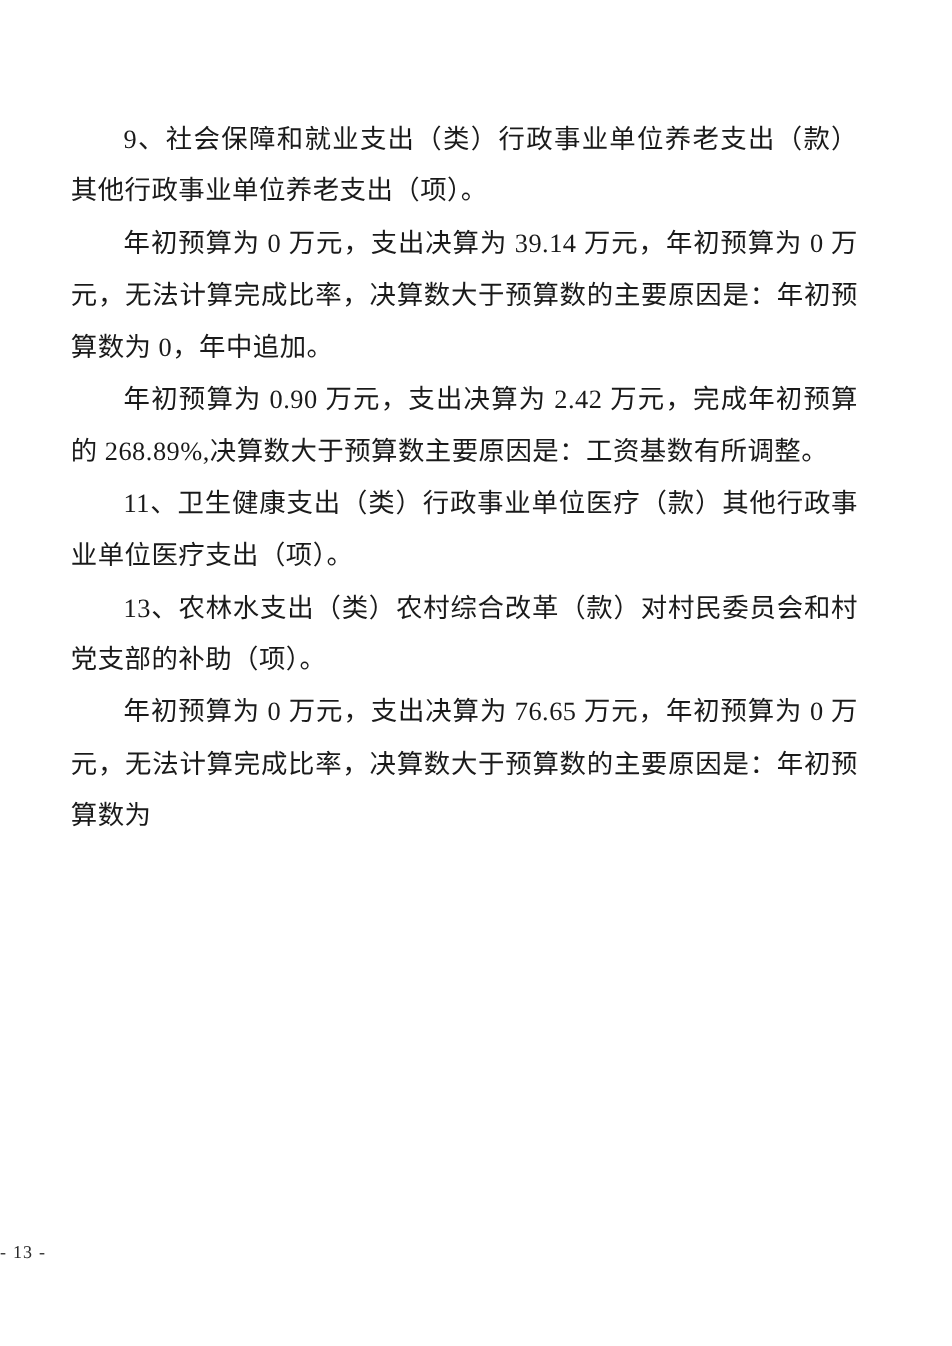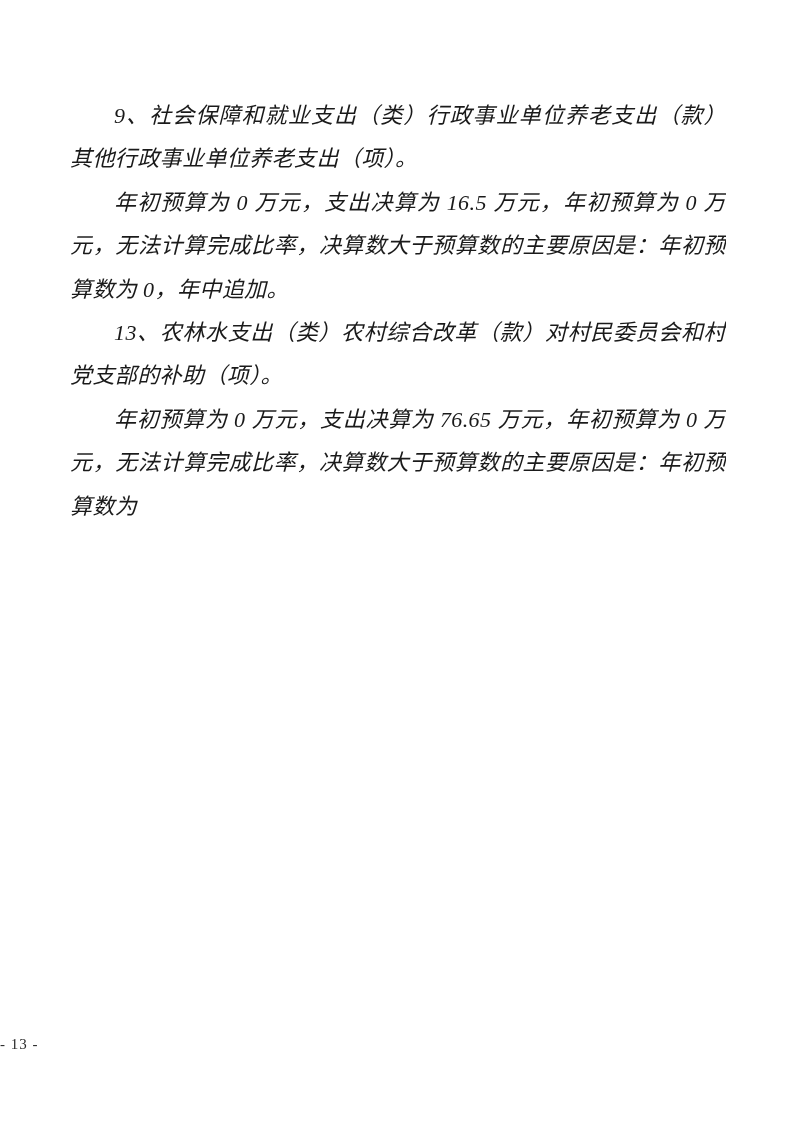--- a/index.html
+++ b/index.html
@@ -12,25 +12,24 @@
     position: relative;
     width: 793px;
     height: 1122px;
     background: #ffffff;
     overflow: hidden;
     font-family: "Liberation Serif", "DejaVu Serif", serif;
   }
   .content {
     position: absolute;
     top: 94px;
-    left: 70px;
+    left: 59px;
     width: 656px;
     height: 944px;
     overflow: hidden;
-    font-style: italic;
   }
   .content p {
     margin: 0;
     padding: 0;
     font-size: 22px;
     line-height: 43.4px;
     letter-spacing: 0.4px;
     color: #1a1a1a;
     text-indent: 2em;
     text-align: justify;
@@ -46,18 +45,20 @@
     color: #2a2a2a;
     font-family: "Liberation Serif", "DejaVu Serif", serif;
   }
 </style>
 </head>
 <body>
 
 <div class="page">
   <div class="content">
     <p>9、社会保障和就业支出（类）行政事业单位养老支出（款）其他行政事业单位养老支出（项）。</p>
-    <p>年初预算为 0 万元，支出决算为 16.5 万元，年初预算为 0 万元，无法计算完成比率，决算数大于预算数的主要原因是：年初预算数为 0，年中追加。</p>
+    <p>年初预算为 0 万元，支出决算为 39.14 万元，年初预算为 0 万元，无法计算完成比率，决算数大于预算数的主要原因是：年初预算数为 0，年中追加。</p>
+    <p>年初预算为 0.90 万元，支出决算为 2.42 万元，完成年初预算的 268.89%,决算数大于预算数主要原因是：工资基数有所调整。</p>
+    <p>11、卫生健康支出（类）行政事业单位医疗（款）其他行政事业单位医疗支出（项）。</p>
     <p>13、农林水支出（类）农村综合改革（款）对村民委员会和村党支部的补助（项）。</p>
     <p>年初预算为 0 万元，支出决算为 76.65 万元，年初预算为 0 万元，无法计算完成比率，决算数大于预算数的主要原因是：年初预算数为</p>
   </div>
   <div class="page-footer">- 13 -</div>
 </div>
 
 </body></html>

